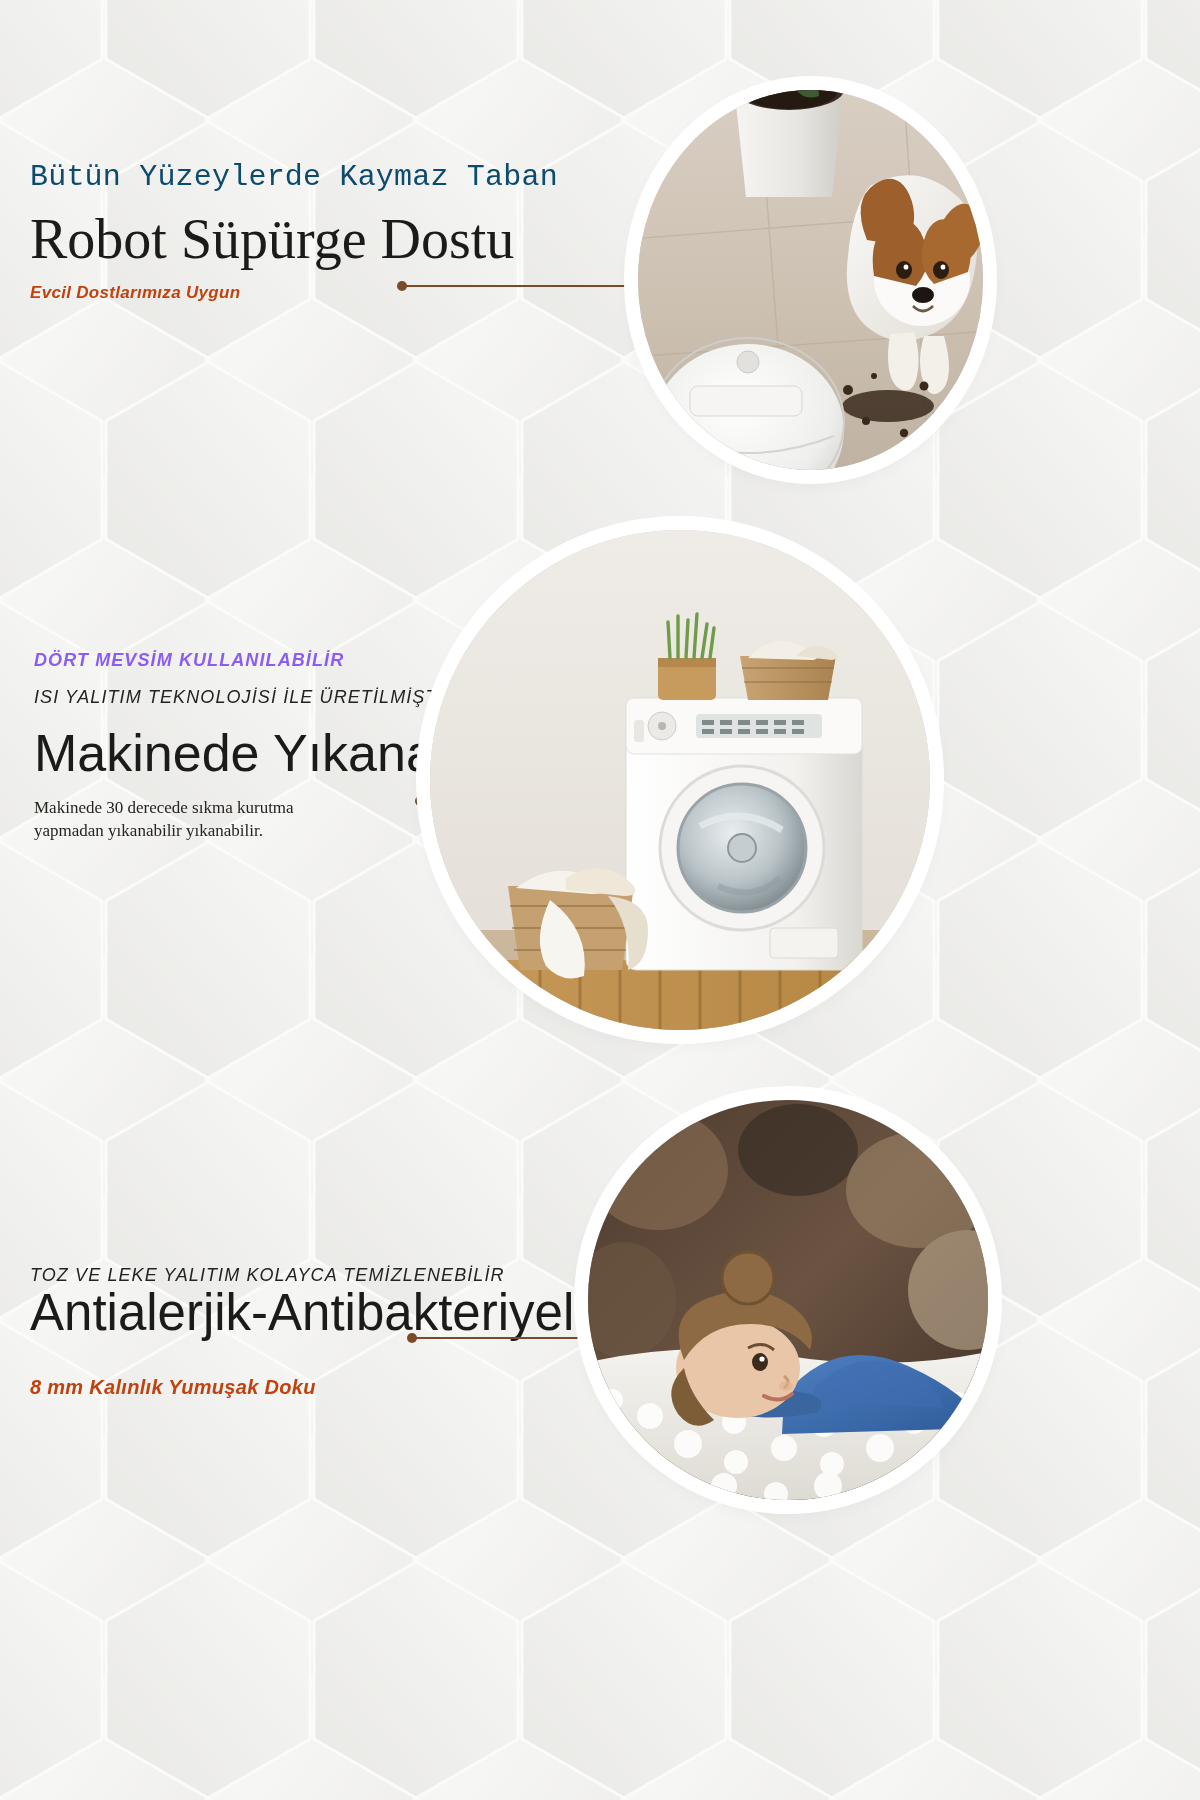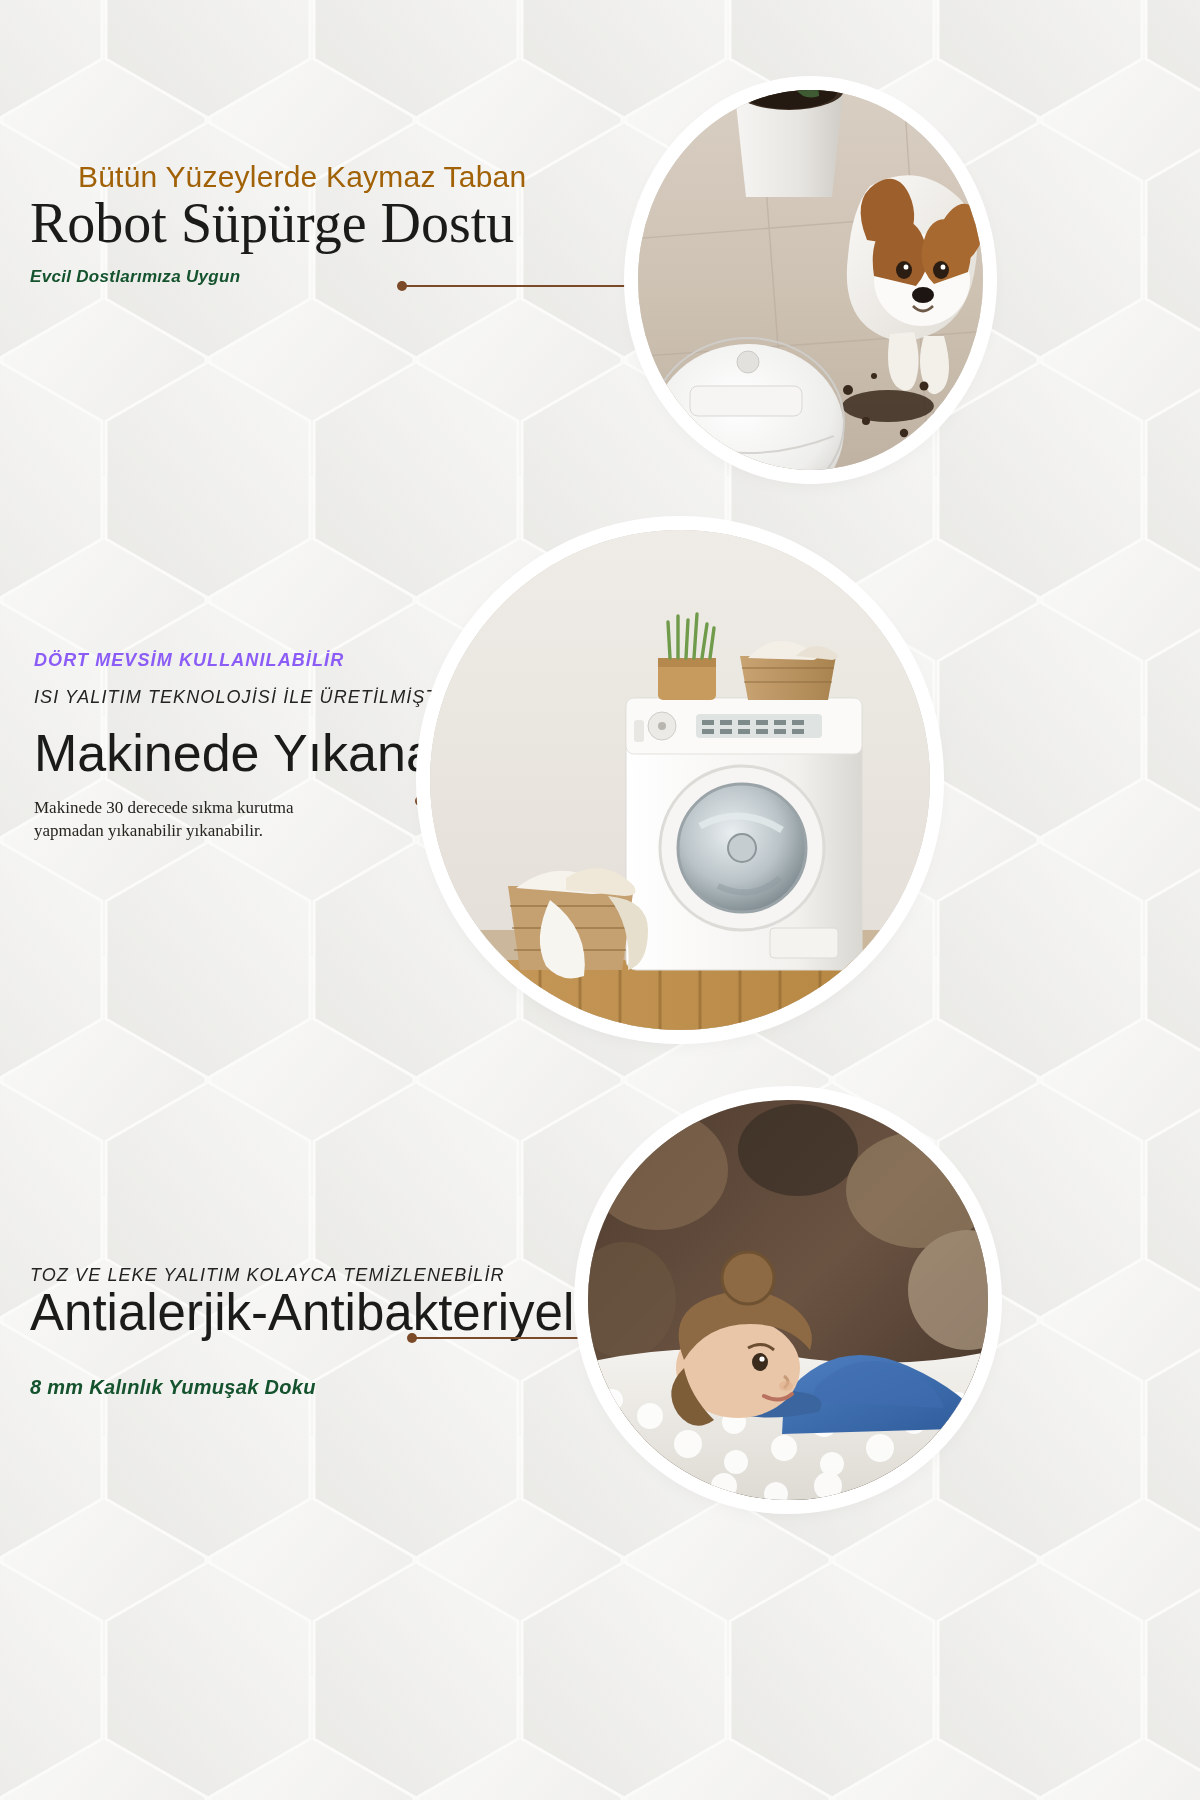--- a/index.html
+++ b/index.html
@@ -31,24 +31,23 @@
 
   .feature {
     position: absolute;
   }
 
   
   .txt-block {
     position: absolute;
   }
   .eyebrow {
-    font-family: Liberation Sans, sans-serif;
-    color: #a16207;
+    font-family: Liberation Mono, monospace;
+    color: #0c4a6e;
     letter-spacing: .2px;
-    margin-left: 48px;
   }
   .kicker-bold {
     font-family: "Liberation Sans", sans-serif;
     font-weight: bold;
     font-style: italic;
     letter-spacing: 1.1px;
     color: #8b5cf6;
   }
   .kicker-light {
     font-family: "Liberation Sans", sans-serif;
@@ -70,21 +69,21 @@
   }
   .subtle {
     font-family: "Liberation Serif", serif;
     color: #26241f;
     line-height: 1.35;
   }
   .sub-bold-ital {
     font-family: "Liberation Sans", sans-serif;
     font-weight: bold;
     font-style: italic;
-    color: #14532d;
+    color: #c2410c;
     letter-spacing: .3px;
   }
 
   
   .connector {
     position: absolute;
     height: 2px;
     background: #7b4a28;
   }
   .connector .dot {
@@ -134,21 +133,21 @@
   <rect width="1200" height="1800" fill="url(#hexpat)"></rect>
   <rect width="1200" height="1800" fill="#f4f3f1" opacity="0.35"></rect>
 </svg>
 
 <div class="sheet">
 
   <div class="feature">
 
     <div class="txt-block" style="left:30px; top:160px; width:640px;">
       <div class="eyebrow" style="font-size:30px;">Bütün Yüzeylerde Kaymaz Taban</div>
-      <div class="headline-serif" style="font-size:56px; margin-top:0;">Robot Süpürge Dostu</div>
+      <div class="headline-serif" style="font-size:56px; margin-top:16px;">Robot Süpürge Dostu</div>
       <div class="sub-bold-ital" style="font-size:17px; margin-top:14px;">Evcil Dostlarımıza Uygun</div>
     </div>
 
     <div class="connector" style="left:402px; top:285px; width:330px;">
       <span class="dot"></span>
     </div>
 
     <div class="photo-circle" style="left:638px; top:90px; width:345px; height:380px; border-radius:50%;">
       <svg width="345" height="380" viewBox="0 0 345 380">
         <defs>

